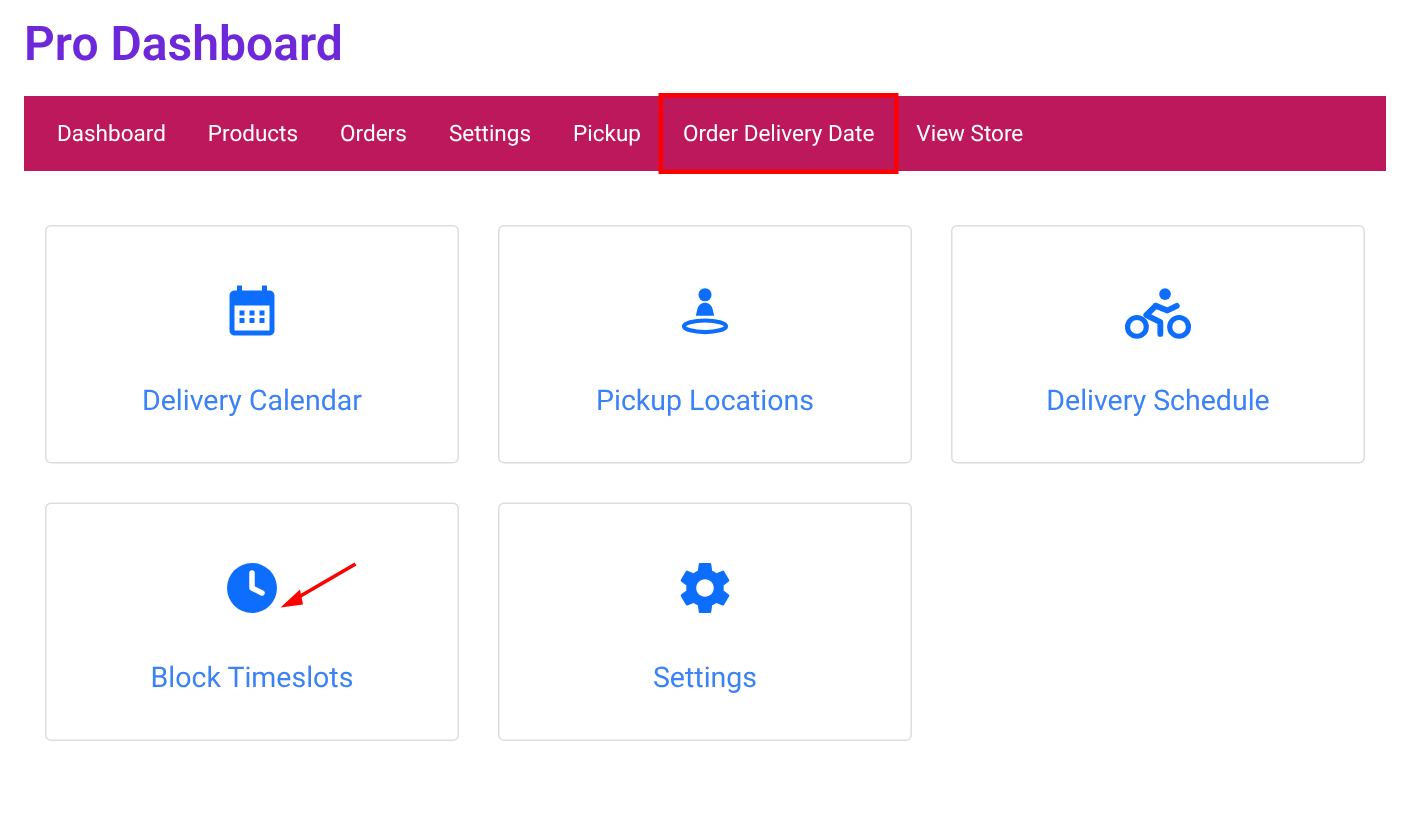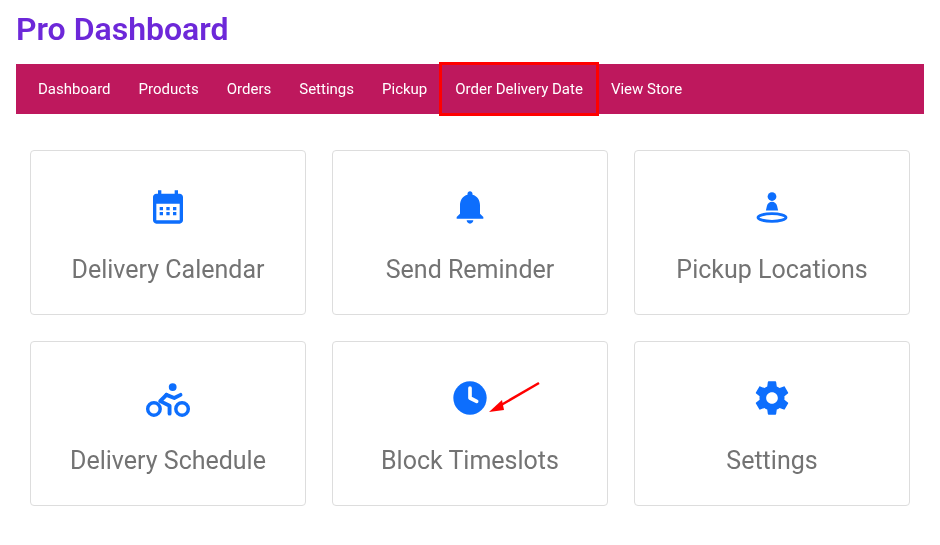--- a/index.html
+++ b/index.html
@@ -55,22 +55,22 @@
       height: 44px;
       display: flex;
       align-items: center;
       justify-content: center;
       margin-bottom: 26px;
     }
     .card-icon svg {
       fill: #0d6efd;
     }
     .card-label {
-      font-size: 25px;
-      color: #737373;
+      font-size: 19px;
+      color: #3b82f6;
     }
     .annotation-arrow {
       position: absolute;
       left: 55%;
       top: 22%;
       pointer-events: none;
     }
   </style>
 </head>
 <body>
@@ -91,28 +91,20 @@
 
   <div class="card">
     <div class="card-icon">
       <svg width="40" height="40" viewBox="0 0 24 24">
         <path d="M19 4h-1V2h-2v2H8V2H6v2H5c-1.1 0-2 .9-2 2v14c0 1.1.9 2 2 2h14c1.1 0 2-.9 2-2V6c0-1.1-.9-2-2-2zm0 16H5V10h14v10zM7 12h2v2H7zm4 0h2v2h-2zm4 0h2v2h-2zM7 15h2v2H7zm4 0h2v2h-2zm4 0h2v2h-2z"></path>
       </svg>
     </div>
     <div class="card-label">Delivery Calendar</div>
   </div>
 
-  <div class="card">
-    <div class="card-icon">
-      <svg width="40" height="44" viewBox="0 0 24 24">
-        <path d="M12 22c1.1 0 2-.9 2-2h-4c0 1.1.9 2 2 2zm6-6v-5c0-3.07-1.63-5.64-4.5-6.32V4c0-.83-.67-1.5-1.5-1.5S10.5 3.17 10.5 4v.68C7.64 5.36 6 7.92 6 11v5l-2 2v1h16v-1l-2-2z"></path>
-      </svg>
-    </div>
-    <div class="card-label">Send Reminder</div>
-  </div>
 
   <div class="card">
     <div class="card-icon">
       <svg width="42" height="42" viewBox="0 0 24 24">
         <circle cx="12" cy="6" r="2.5"></circle>
         <path d="M12 9c-1.4 0-2.6 1-2.9 2.4l-.6 2.6h7l-.6-2.6C14.6 10 13.4 9 12 9z"></path>
         <ellipse cx="12" cy="18" rx="8" ry="2.2" fill="none" stroke="#0d6efd" stroke-width="1.6"></ellipse>
       </svg>
     </div>
     <div class="card-label">Pickup Locations</div>

